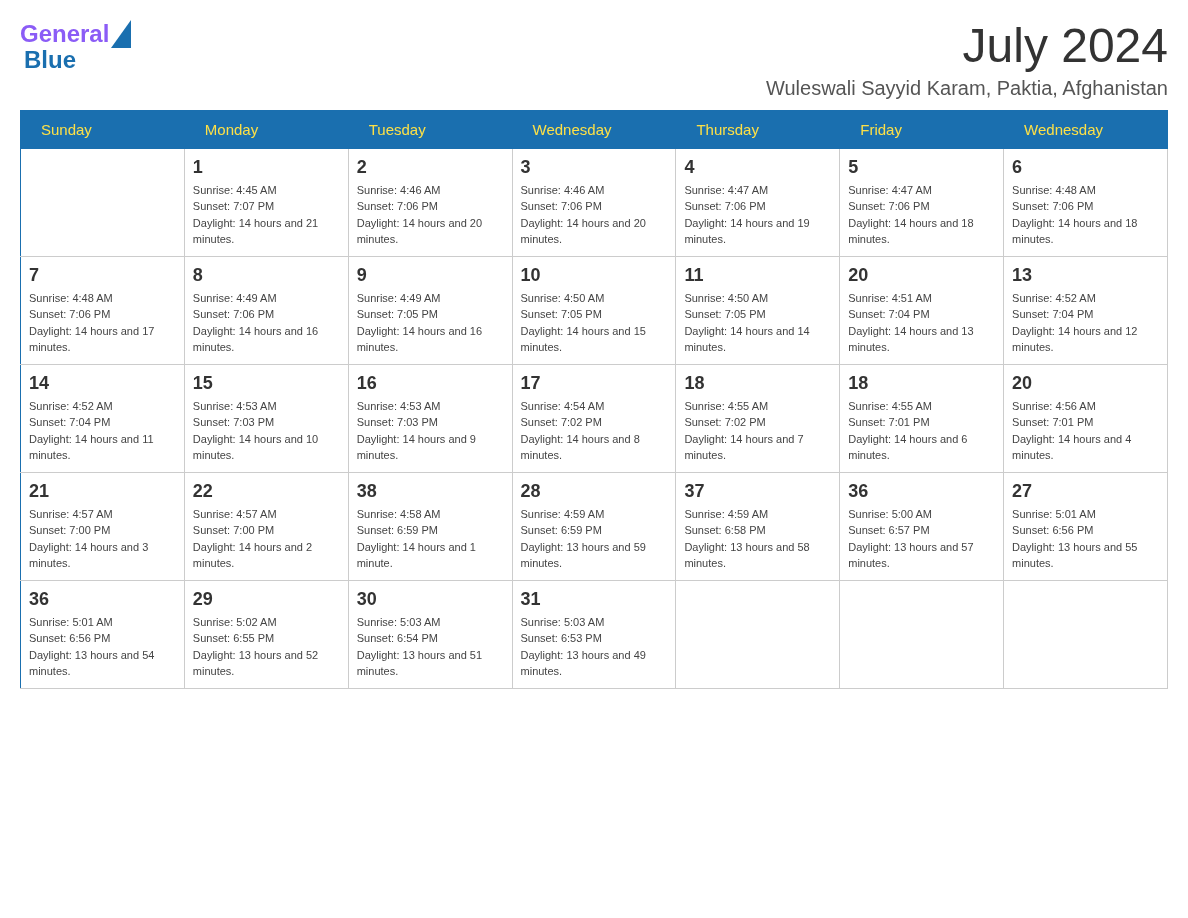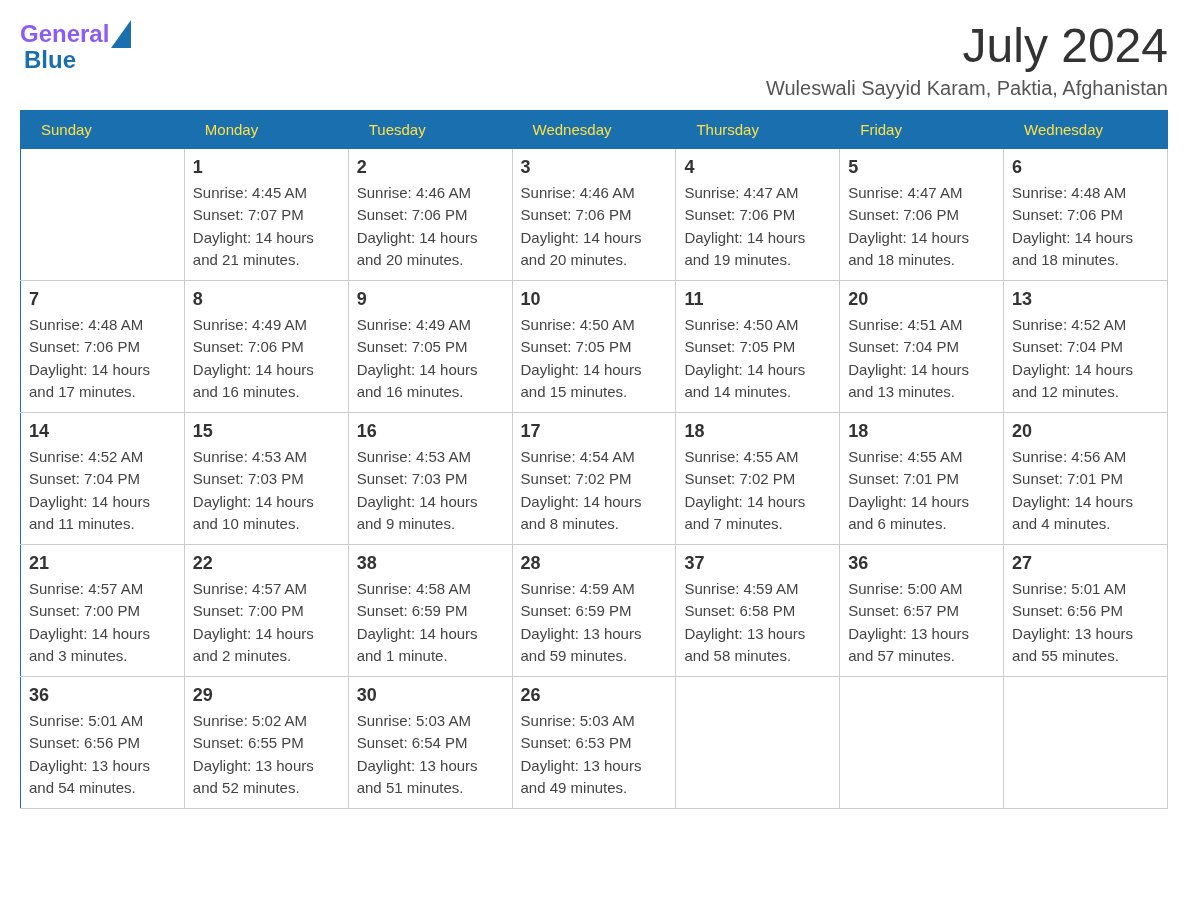--- a/index.html
+++ b/index.html
@@ -54,21 +54,21 @@
       min-height: 100px;
     }
     .day-number {
       font-size: 18px;
       font-weight: bold;
       color: #333;
       display: block;
       margin-bottom: 4px;
     }
     .day-info {
-      font-size: 15px;
+      font-size: 11px;
       color: #444;
       line-height: 1.5;
     }
     .calendar tbody tr td:first-child {
       border-left: 1px solid #1a6faf;
     }
     .row-border td {
       border-top: 2px solid #1a6faf;
     }
     .empty-cell {
@@ -248,21 +248,21 @@
         </td>
         <td>
           <span class="day-number">29</span>
           <div class="day-info">Sunrise: 5:02 AM<br>Sunset: 6:55 PM<br>Daylight: 13 hours and 52 minutes.</div>
         </td>
         <td>
           <span class="day-number">30</span>
           <div class="day-info">Sunrise: 5:03 AM<br>Sunset: 6:54 PM<br>Daylight: 13 hours and 51 minutes.</div>
         </td>
         <td>
-          <span class="day-number">26</span>
+          <span class="day-number">31</span>
           <div class="day-info">Sunrise: 5:03 AM<br>Sunset: 6:53 PM<br>Daylight: 13 hours and 49 minutes.</div>
         </td>
         <td class="empty-cell"></td>
         <td class="empty-cell"></td>
         <td class="empty-cell"></td>
       </tr>
     </tbody>
 </table>
 
 </body></html>

